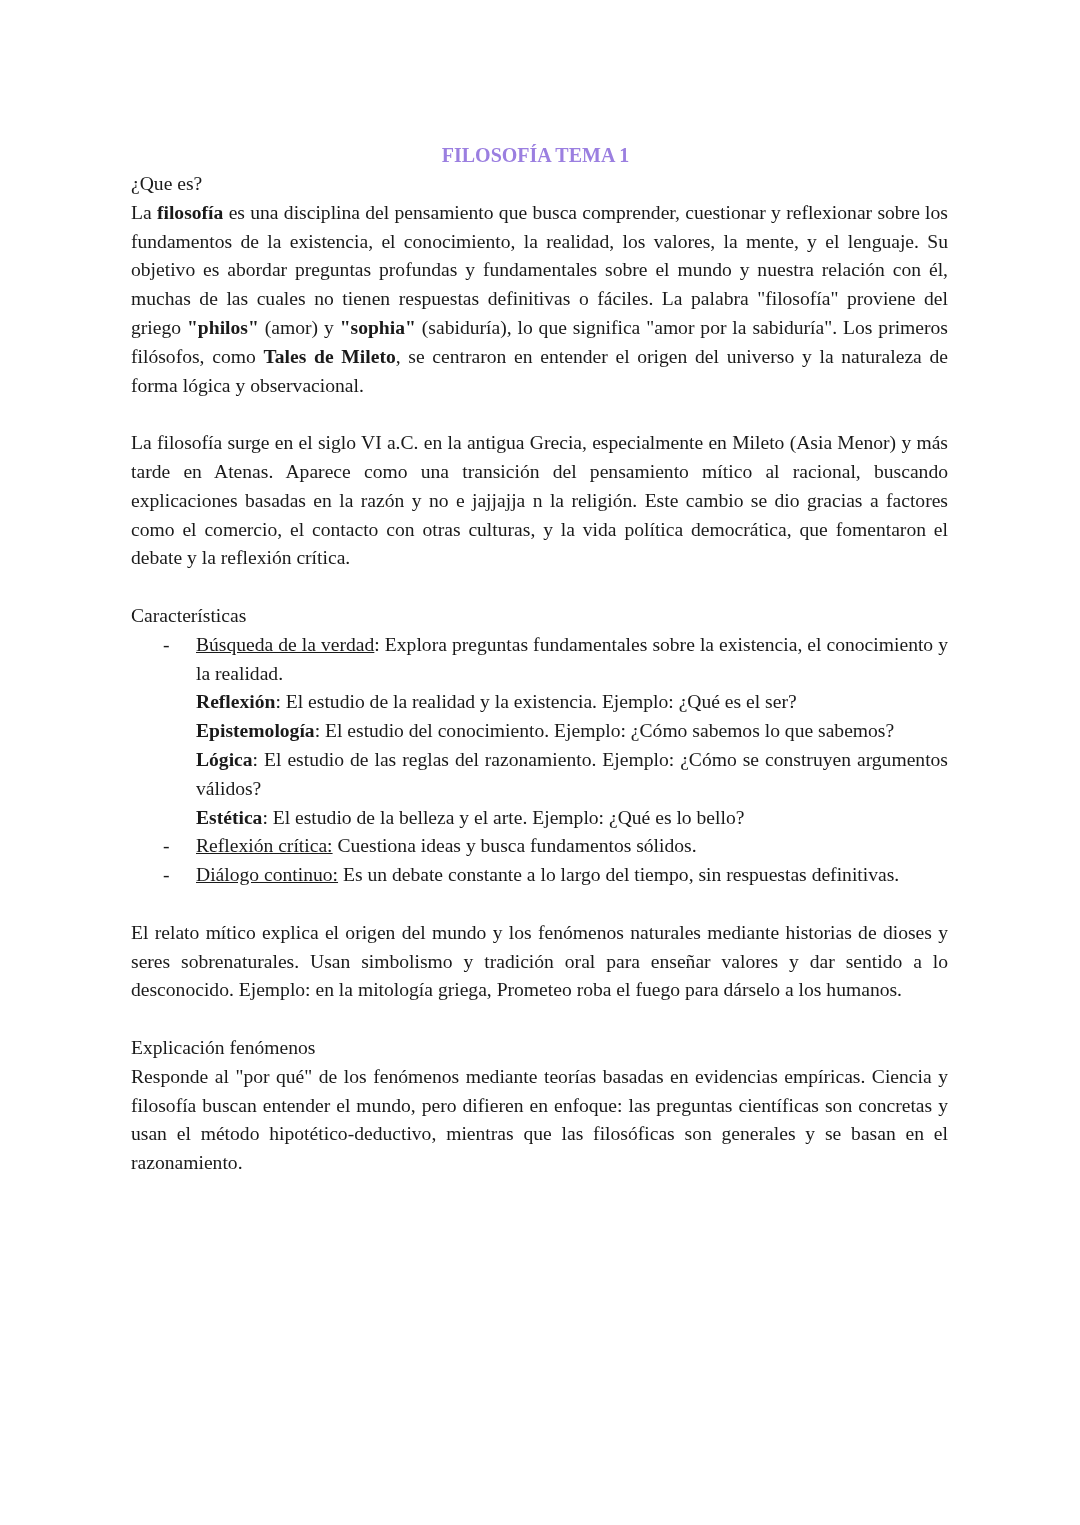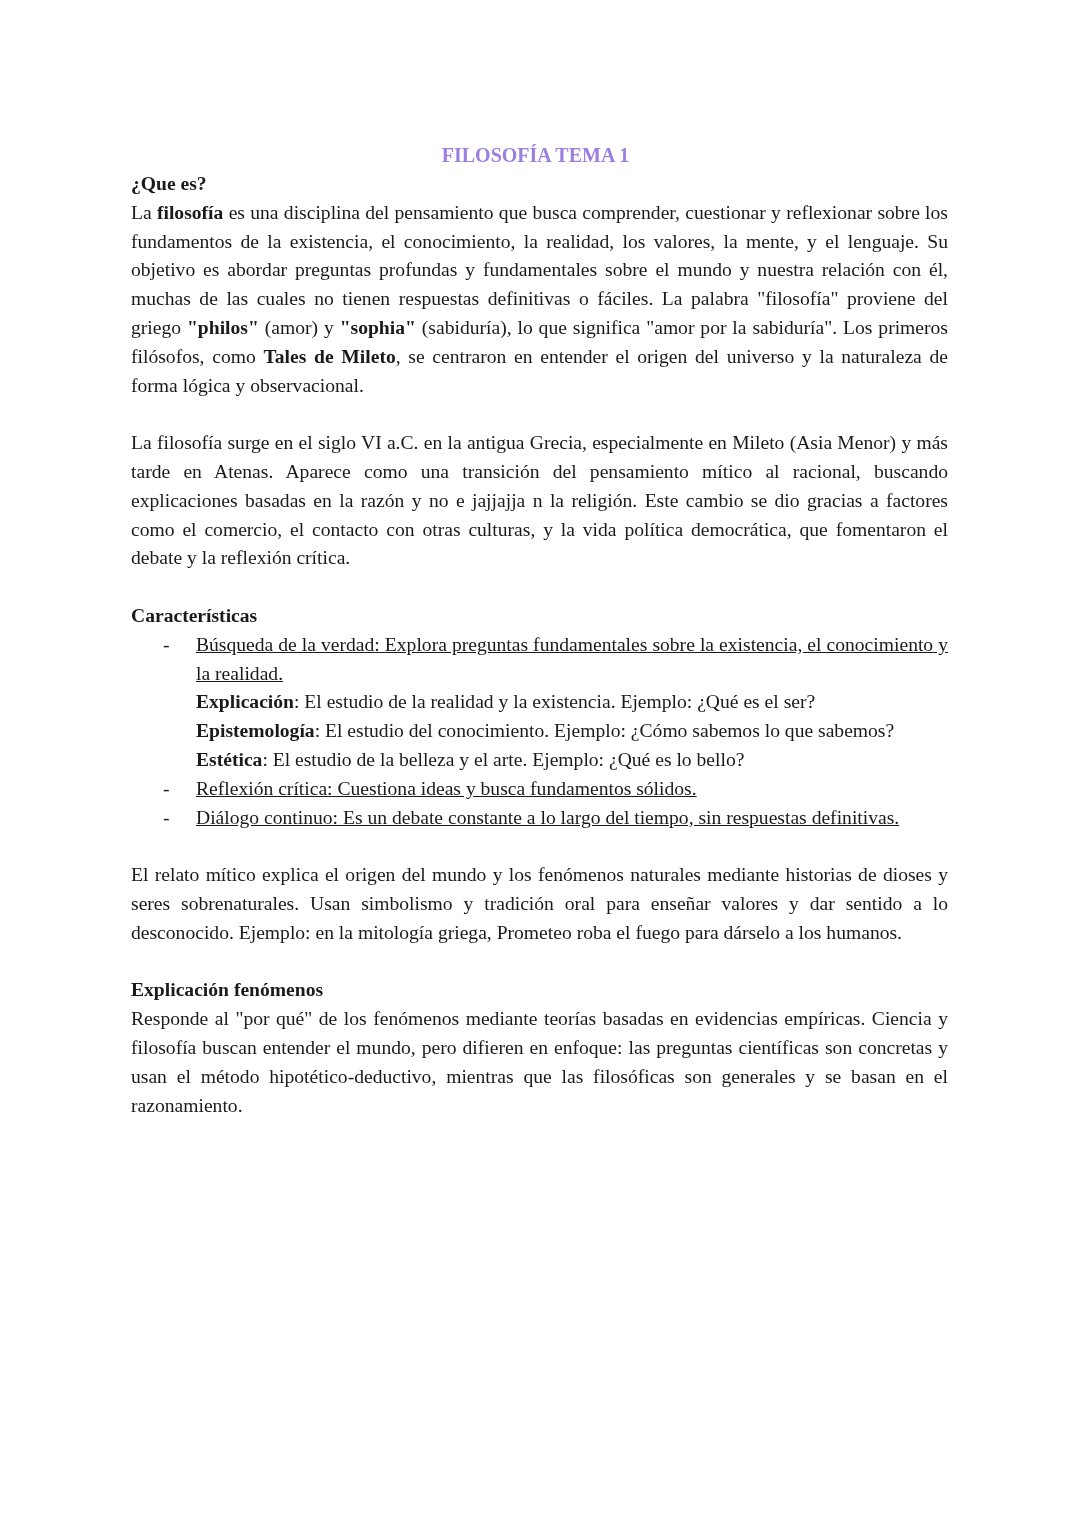--- a/index.html
+++ b/index.html
@@ -1,24 +1,24 @@
 <!DOCTYPE html>
 <html><head>
 <meta charset="utf-8">
 <style>
   html, body { margin: 0; padding: 0; background: #ffffff; }
   body { width: 1080px; height: 1525px; position: relative; overflow: hidden;
          font-family: "Liberation Serif", "DejaVu Serif", serif; color: #1a1a1a; }
   .page { position: absolute; left: 131px; top: 128px; width: 817px; font-size: 19.6px; line-height: 28.8px; margin-top: 12px; }
   .title { text-align: center; color: #9b7fe0; font-weight: bold; font-size: 20px; height: 30px; line-height: 30px; margin-left: -8px; }
-  .heading { font-weight: bold; }
+  .heading { font-weight: normal; }
   p { margin: 0; text-align: justify; }
   .gap { height: 28.8px; }
   ul { list-style: none; margin: 0; padding: 0; }
-  li.dash { position: relative; padding-left: 65px; text-align: justify; text-decoration: underline; }
+  li.dash { position: relative; padding-left: 65px; text-align: justify; }
   li.dash::before { content: "-"; position: absolute; left: 32px; top: 0; }
   .u { text-decoration: underline; }
   .sub { padding-left: 65px; text-align: justify; }
   b { font-weight: bold; }
 </style>
 </head>
 <body>
 
 <div class="page">
   <div class="title">FILOSOFÍA TEMA 1</div>
@@ -27,22 +27,23 @@
   <p><span>La </span><b>filosofía</b><span> es una disciplina del pensamiento que busca comprender, cuestionar y reflexionar sobre los fundamentos de la existencia, el conocimiento, la realidad, los valores, la mente, y el lenguaje. Su objetivo es abordar preguntas profundas y fundamentales sobre el mundo y nuestra relación con él, muchas de las cuales no tienen respuestas definitivas o fáciles. La palabra "filosofía" proviene del griego </span><b>"philos"</b><span> (amor) y </span><b>"sophia"</b><span> (sabiduría), lo que significa "amor por la sabiduría". Los primeros filósofos, como </span><b>Tales de Mileto</b><span>, se centraron en entender el origen del universo y la naturaleza de forma lógica y observacional.</span></p>
   <div class="gap"></div>
 
   <p>La filosofía surge en el siglo VI a.C. en la antigua Grecia, especialmente en Mileto (Asia Menor) y más tarde en Atenas. Aparece como una transición del pensamiento mítico al racional, buscando explicaciones basadas en la razón y no e jajjajja n la religión. Este cambio se dio gracias a factores como el comercio, el contacto con otras culturas, y la vida política democrática, que fomentaron el debate y la reflexión crítica.</p>
   <div class="gap"></div>
 
   <div class="heading">Características</div>
   <ul>
     <li class="dash"><span class="u">Búsqueda de la verdad</span><span>:</span><span> Explora preguntas fundamentales sobre la existencia, el conocimiento y la realidad.</span></li>
   </ul>
-  <div class="sub"><b>Explicación</b><span>: El estudio de la realidad y la existencia. Ejemplo: ¿Qué es el ser?</span></div>
+  <div class="sub"><b>Reflexión</b><span>: El estudio de la realidad y la existencia. Ejemplo: ¿Qué es el ser?</span></div>
   <div class="sub"><b>Epistemología</b><span>: El estudio del conocimiento. Ejemplo: ¿Cómo sabemos lo que sabemos?</span></div>
+  <div class="sub"><b>Lógica</b><span>: El estudio de las reglas del razonamiento. Ejemplo: ¿Cómo se construyen argumentos válidos?</span></div>
   <div class="sub"><b>Estética</b><span>: El estudio de la belleza y el arte. Ejemplo: ¿Qué es lo bello?</span></div>
   <ul>
     <li class="dash"><span class="u">Reflexión crítica:</span><span> Cuestiona ideas y busca fundamentos sólidos.</span></li>
     <li class="dash"><span class="u">Diálogo continuo:</span><span> Es un debate constante a lo largo del tiempo, sin respuestas definitivas.</span></li>
   </ul>
   <div class="gap"></div>
 
   <p>El relato mítico explica el origen del mundo y los fenómenos naturales mediante historias de dioses y seres sobrenaturales. Usan simbolismo y tradición oral para enseñar valores y dar sentido a lo desconocido. Ejemplo: en la mitología griega, Prometeo roba el fuego para dárselo a los humanos.</p>
   <div class="gap"></div>
 

